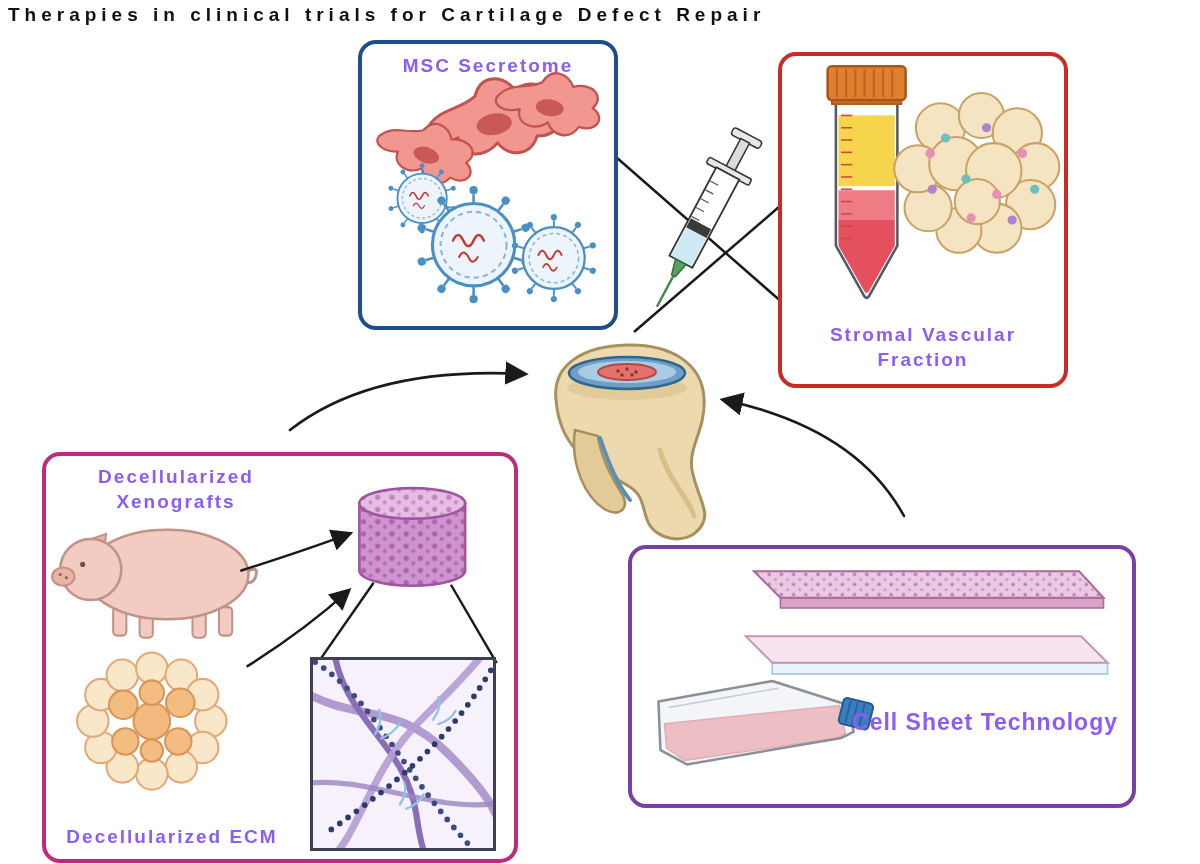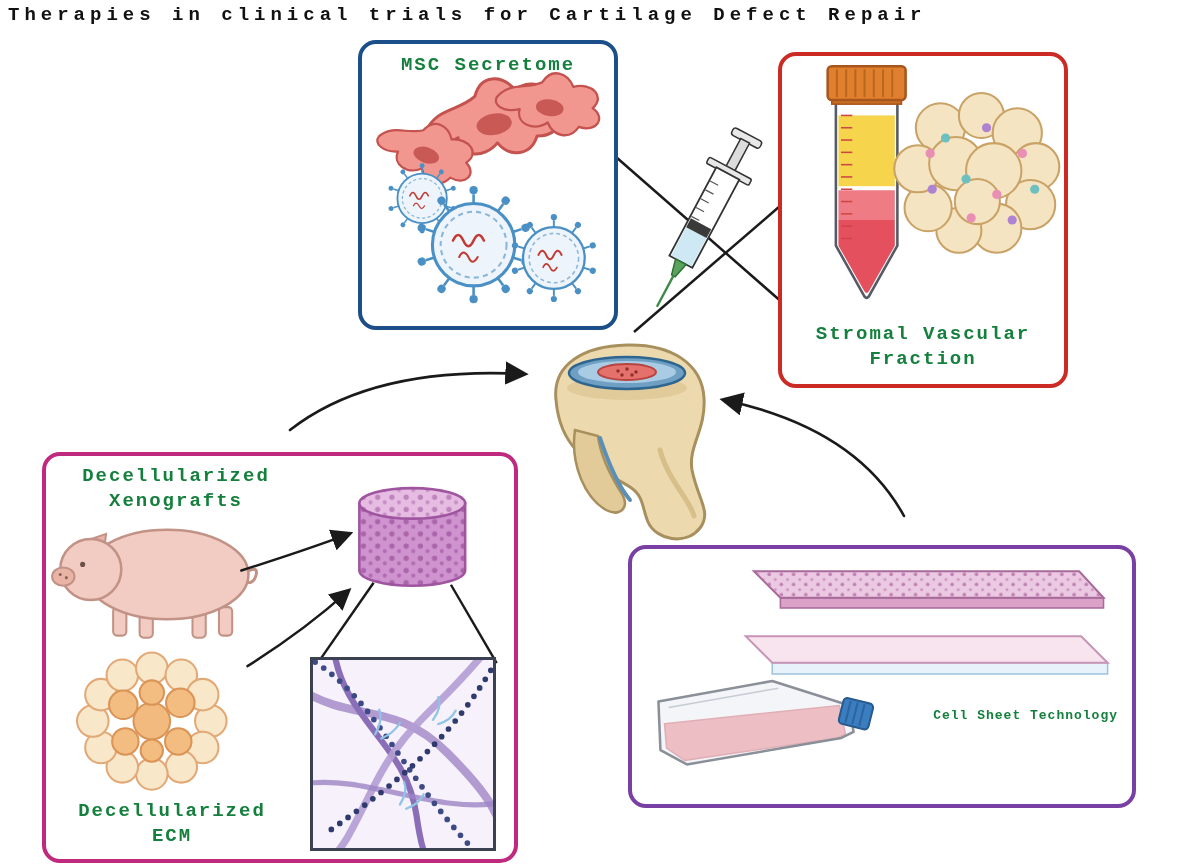--- a/index.html
+++ b/index.html
@@ -1,31 +1,31 @@
 <!DOCTYPE html>
 <html><head>
 <meta charset="utf-8">
 <style>
   html,body{margin:0;padding:0;background:#ffffff;}
   .canvas{position:relative;width:1200px;height:864px;background:#fff;overflow:hidden;
-          font-family:Liberation Mono, monospace;color:#111;}
+          font-family:Liberation Sans, sans-serif;color:#111;}
   .title{position:absolute;left:8px;top:4px;font-size:19px;font-weight:700;letter-spacing:5px;z-index:3;white-space:nowrap;}
   .layer{position:absolute;left:0;top:0;width:1200px;height:864px;z-index:1;}
   .panel{position:absolute;background:#fff;border-radius:18px;border:4px solid #000;z-index:2;}
   .panel-art{position:absolute;left:0;top:0;width:100%;height:100%;}
   .panel-msc{left:358px;top:40px;width:252px;height:282px;border-color:#1c4e89;}
   .panel-svf{left:778px;top:52px;width:282px;height:328px;border-color:#cc2a24;}
   .panel-decell{left:42px;top:452px;width:468px;height:403px;border-color:#bf2a7e;}
   .panel-cellsheet{left:628px;top:545px;width:500px;height:255px;border-color:#7a3fa2;}
-  .label{position:absolute;font-weight:700;letter-spacing:2px;font-size:19px;line-height:1.32;color:#15803d;z-index:4;text-align:center;}
+  .label{position:absolute;font-weight:700;letter-spacing:2px;font-size:19px;line-height:1.32;color:#8b5cf6;z-index:4;text-align:center;}
   .msc-label{top:9px;left:0;width:100%;}
   .svf-label{bottom:12px;left:0;width:100%;}
   .xeno-label{top:8px;left:18px;width:224px;}
   .ecm-label{bottom:10px;left:14px;width:224px;}
-  .cellsheet-label{top:158px;right:14px;font-size:13px;letter-spacing:1px;white-space:nowrap;text-align:right;}
+  .cellsheet-label{top:158px;right:14px;font-size:23px;letter-spacing:1px;white-space:nowrap;text-align:right;}
   .inset{position:absolute;left:264px;top:201px;width:180px;height:188px;background:#f6f1fa;
          border:3px solid #3b4150;z-index:3;}
   .inset svg{position:absolute;left:0;top:0;width:100%;height:100%;}
 </style>
 </head>
 <body>
 
 <div class="canvas">
 
   <div class="title">Therapies in clinical trials for Cartilage Defect Repair</div>

